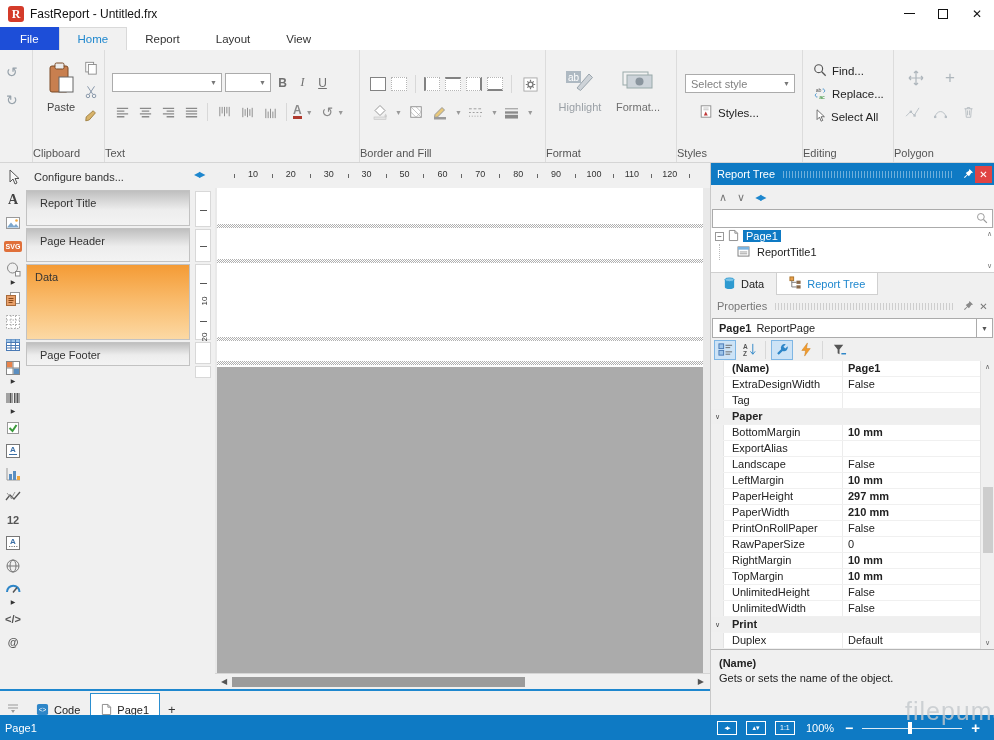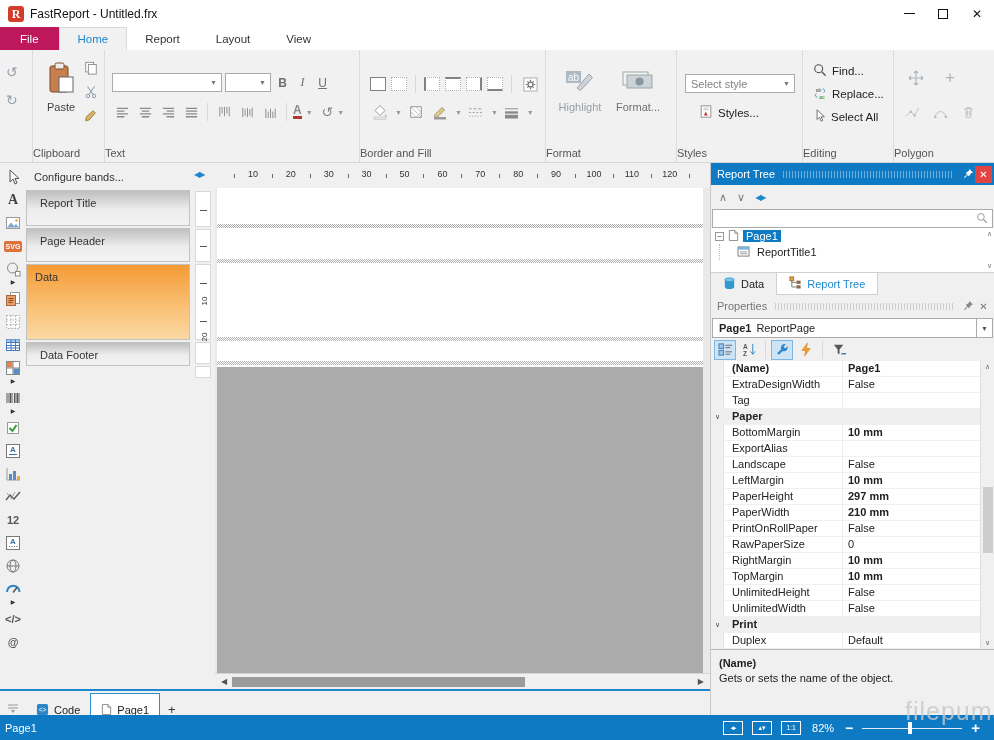--- a/index.html
+++ b/index.html
@@ -13,21 +13,21 @@
   .win-title { font-size:12px; color:#111; }
   .win-controls { margin-left:auto; display:flex; }
   .wc { width:34px; height:26px; display:flex; align-items:center; justify-content:center; color:#111; }
   .wc-min span { display:block; width:11px; height:0; border-top:1px solid #111; }
   .wc-max span { display:block; width:10px; height:10px; border:1px solid #111; }
   .wc-close span { font-size:12px; }
 
   
   .tabstrip { position:absolute; left:0; top:27px; right:0; height:23px; background:#fff; display:flex; }
   .mtab { padding:0 18px; display:flex; align-items:center; font-size:11.5px; color:#333; }
-  .mtab.file { background:#be185d; color:#fff; padding:0 20px; }
+  .mtab.file { background:#1d4ed8; color:#fff; padding:0 20px; }
   .mtab.active { background:#f1f1f1; color:#1e87ce; border:1px solid #d9d9d9; border-bottom:none; }
 
   
   .ribbon { position:absolute; left:0; top:50px; right:0; height:113px; background:#f1f1f1; border-bottom:1px solid #d5d5d5; }
   .rgroup { position:absolute; top:0; bottom:0; border-right:1px solid #dcdcdc; }
   .rglabel { position:absolute; left:0; right:2px; bottom:3px; color:#555; font-size:11px; }
   .bigbtn { position:absolute; width:52px; text-align:center; color:#444; }
   .bigbtn .blab { display:block; margin-top:3px; }
   .bigbtn.disabled { color:#9aa0a6; }
   .mini { width:20px; height:20px; display:inline-flex; align-items:center; justify-content:center; }
@@ -572,21 +572,21 @@
           <span class="txtbadge">@</span>
         </div>
       </div>
 
     <div class="bandpanel">
       <div class="bp-header">Configure bands...</div>
       <div id="bands">
           <div class="band gray" style="height: 36px;">Report Title</div>
           <div class="band gray" style="height: 34px;">Page Header</div>
           <div class="band orange" style="height: 76px;">Data</div>
-          <div class="band gray" style="height: 24px;">Data Footer</div>
+          <div class="band gray" style="height: 24px;">Page Footer</div>
         </div>
     </div>
 
     <div class="collapse-arrows">◀▶</div>
 
     <div class="vruler" id="vruler">
         <div class="vseg" style="top: 1px; height: 36px;">
           <div class="vtick" style="top: 18px;"></div>
         </div>
         <div class="vseg" style="top: 39px; height: 33px;">
@@ -883,21 +883,21 @@
       </span>
     <span class="dtab-add">+</span>
   </div>
 
   <div class="statusbar">
     <span class="sb-page">Page1</span>
     <div class="sb-controls">
       <span class="sbbox">◂▸</span>
       <span class="sbbox" style="letter-spacing:0;flex-direction:column;line-height:5px;">▴▾</span>
       <span class="sbbox" style="letter-spacing:0;font-size:7px;">1:1</span>
-      <span class="sb-zoomval">82%</span>
+      <span class="sb-zoomval">100%</span>
       <span class="sb-minus">−</span>
       <span class="sb-track">
           <span class="line"></span>
           <span class="sb-thumb"></span>
         </span>
       <span class="sb-plus">+</span>
     </div>
   </div>
 
   <div class="watermark">filepuma</div>

